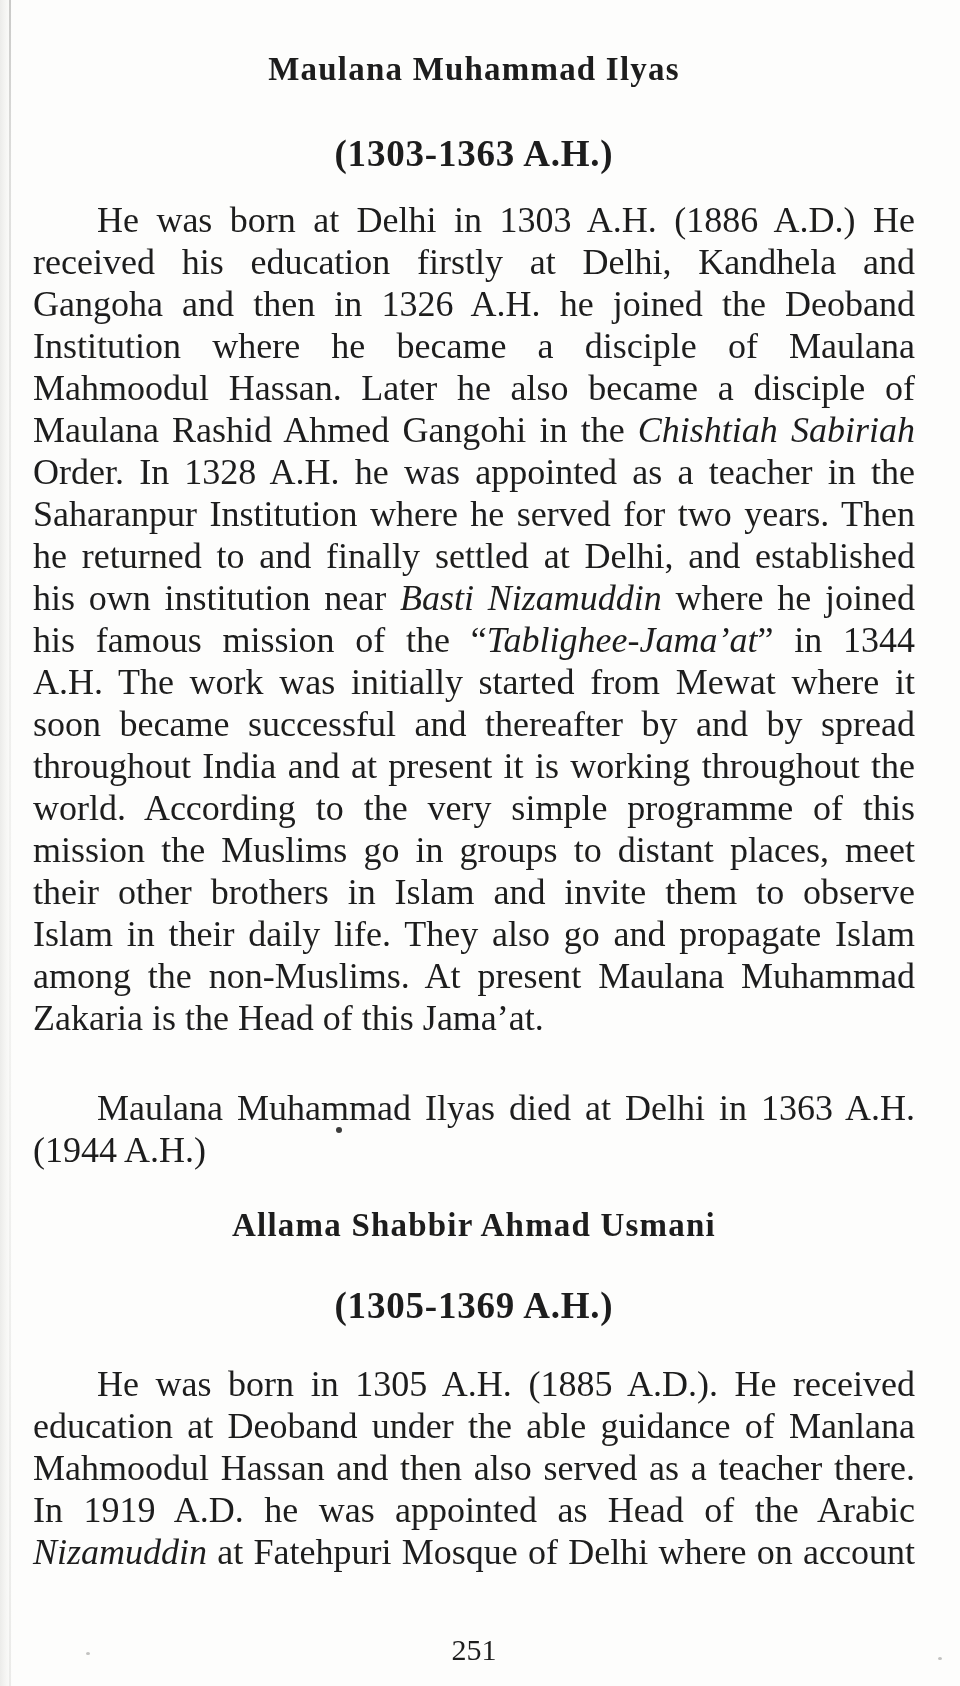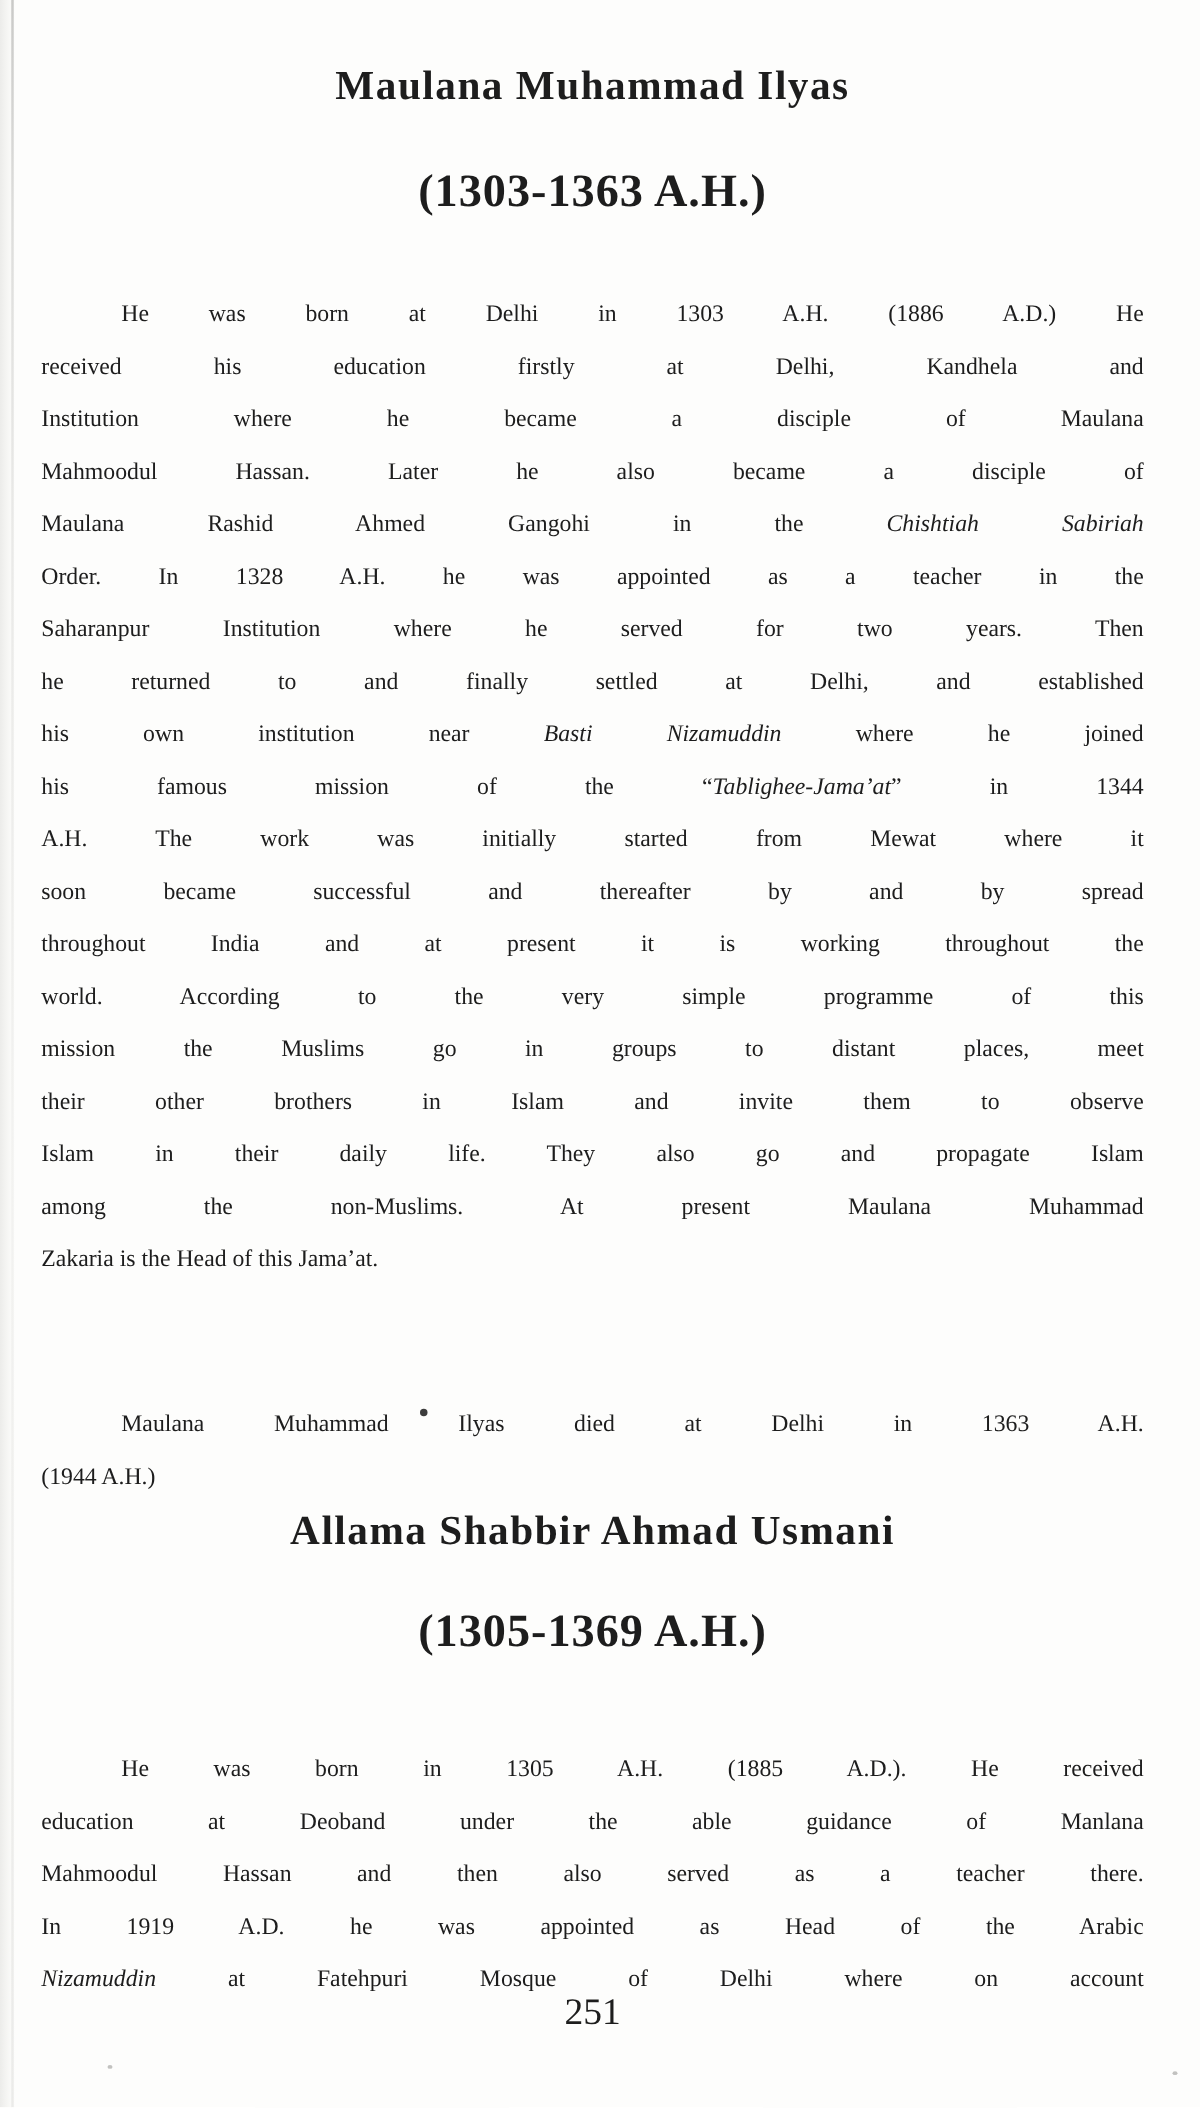--- a/index.html
+++ b/index.html
@@ -38,21 +38,21 @@
     text-align: center;
     line-height: 38px;
   }
   .years {
     font-weight: bold;
     font-size: 37px;
     letter-spacing: 0.8px;
     text-align: center;
     line-height: 36px;
   }
-  .para { font-size: 19px; margin-top: 32px; }
+  .para { font-size: 36px; }
   .line {
     height: 42px;
     line-height: 42px;
     text-align: justify;
     text-align-last: justify;
     -moz-text-align-last: justify;
     white-space: nowrap;
   }
   .line.last { text-align-last: left; -moz-text-align-last: left; }
   .line.indent { text-indent: 64px; }
@@ -74,40 +74,41 @@
   .speck {
     position: absolute;
     width: 4px; height: 3px;
     border-radius: 50%;
     background: #c2c2c0;
   }
   #speck-1 { left: 86px; top: 1652px; }
   #speck-2 { left: 938px; top: 1657px; }
   .page-number {
     position: absolute;
-    left: 33px; top: 1592px;
+    left: 33px; top: 1632px;
     width: 882px;
     text-align: center;
     font-size: 30px;
     line-height: 36px;
   }
 </style>
 </head>
 <body>
 
 <div class="page">
   <div class="scan-edge"></div>
   <div class="scan-seam-line"></div>
 
   <div class="block heading" id="title-1">Maulana Muhammad Ilyas</div>
   <div class="block years" id="years-1">(1303-1363 A.H.)</div>
 
   <div class="block para" id="para-1-1">
       <div class="line indent"><span>He was born at Delhi in 1303 A.H. (1886 A.D.) He</span></div>
       <div class="line"><span>received his education firstly at Delhi, Kandhela and</span></div>
+      <div class="line"><span>Gangoha and then in 1326 A.H. he joined the Deoband</span></div>
       <div class="line"><span>Institution where he became a disciple of Maulana</span></div>
       <div class="line"><span>Mahmoodul Hassan. Later he also became a disciple of</span></div>
       <div class="line"><span>Maulana Rashid Ahmed Gangohi in the </span><span class="it">Chishtiah Sabiriah</span></div>
       <div class="line"><span>Order. In 1328 A.H. he was appointed as a teacher in the</span></div>
       <div class="line"><span>Saharanpur Institution where he served for two years. Then</span></div>
       <div class="line"><span>he returned to and finally settled at Delhi, and established</span></div>
       <div class="line"><span>his own institution near </span><span class="it">Basti Nizamuddin</span><span> where he joined</span></div>
       <div class="line"><span>his famous mission of the “</span><span class="it">Tablighee-Jama’at</span><span>” in 1344</span></div>
       <div class="line"><span>A.H. The work was initially started from Mewat where it</span></div>
       <div class="line"><span>soon became successful and thereafter by and by spread</span></div>

